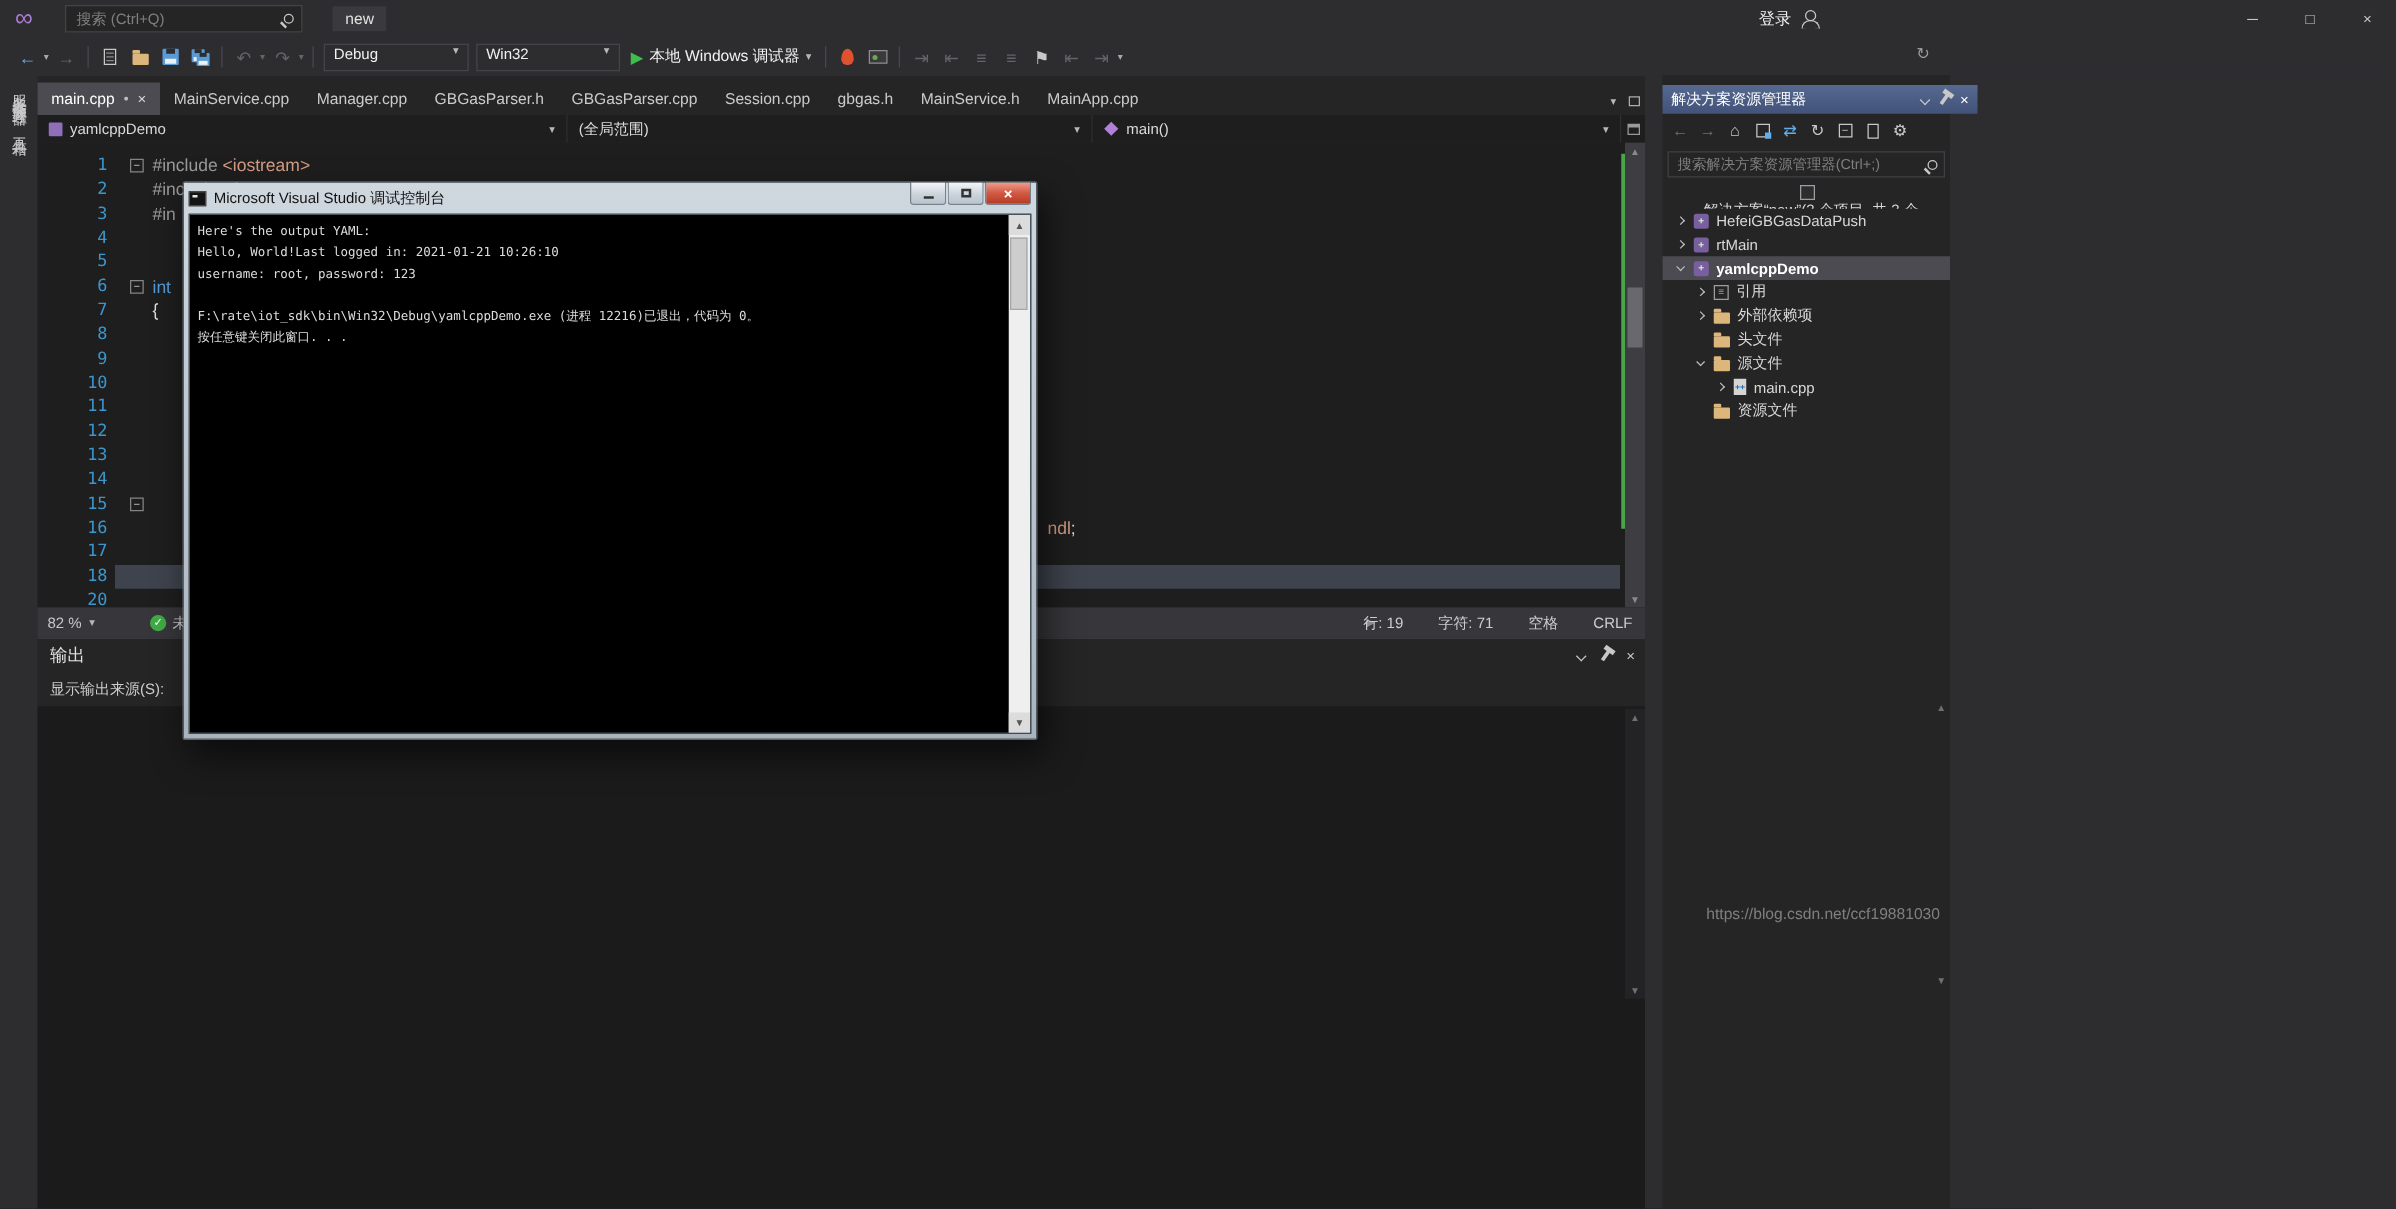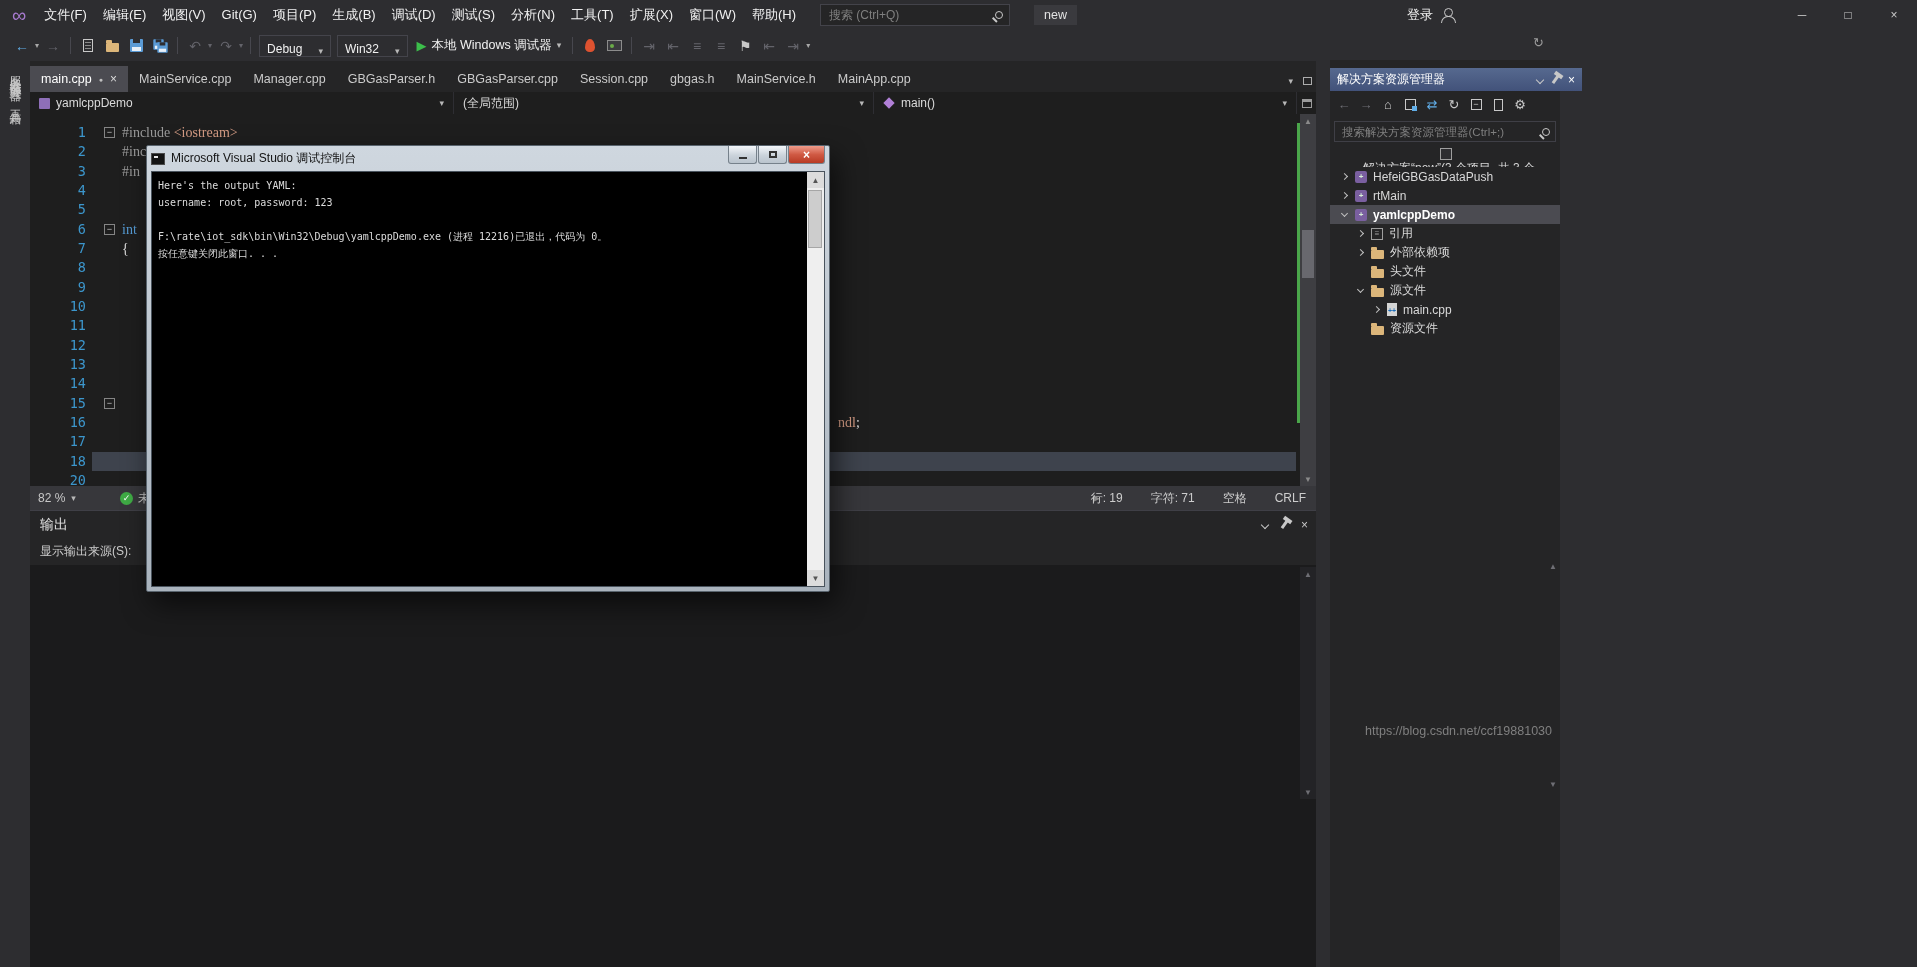--- a/index.html
+++ b/index.html
@@ -33,22 +33,22 @@
   
   .toolbar{position:absolute;left:0;top:30px;width:1917px;height:31px;background:#2D2D30;
            display:flex;align-items:center;padding-left:10px;}
   .tbi{min-width:22px;height:24px;display:flex;align-items:center;justify-content:center;margin:0 1px;
        color:#C8C8C8;font-size:14px;}
   .tbi.blue{color:#61AEE8;}
   .tbi.disabled{color:#63636A;}
   .mini-caret{font-size:8px;color:#A8A8A8;margin:0 2px 0 1px;align-self:center;}
   .mini-caret.disabled{color:#63636A;}
   .tsep{width:1px;height:17px;background:#47474E;margin:0 5px;flex:none;}
-  .combo{height:22px;background:#2D2D30;border:1px solid #44444B;display:flex;align-items:flex-end;
-         padding:0 7px;font-size:12px;color:#F1F1F1;margin:0 3px;white-space:nowrap;}
+  .combo{height:22px;background:#2D2D30;border:1px solid #44444B;display:flex;align-items:flex-start;
+         padding:0 7px;font-size:12px;color:#F1F1F1;margin:0 3px;white-space:nowrap;gap:44px;}
   .combo .cv{margin-right:16px;}
   .caret{font-size:9px;color:#B8B8B8;line-height:1;}
   .run{display:flex;align-items:center;gap:5px;margin:0 6px;white-space:nowrap;}
   .play{color:#3CBE4B;font-size:13px;}
   .run-label{font-size:12.5px;color:#F1F1F1;}
   .i-newfile{width:10px;height:13px;border:1px solid #C8C8C8;background:#2D2D30;position:relative;}
   .i-newfile::after{content:"";position:absolute;left:1px;top:2px;width:6px;height:1px;background:#8A8A8A;
         box-shadow:0 3px 0 #8A8A8A,0 6px 0 #8A8A8A;}
   .i-folder{width:13px;height:9px;background:#DCB67A;border-radius:1px;position:relative;margin-top:3px;}
   .i-folder::before{content:"";position:absolute;top:-3px;left:0;width:6px;height:3px;background:#DCB67A;
@@ -89,21 +89,21 @@
   .i-navproj{width:11px;height:11px;background:#8E6FB8;border-radius:1px;}
   .i-method{width:8px;height:8px;background:#B180D7;transform:rotate(45deg);margin:0 2px;}
   .i-split{width:10px;height:9px;border:1px solid #9A9A9A;border-top-width:3px;}
 
   
   .editor{position:absolute;left:30px;top:114px;width:1286px;height:372px;background:#1E1E1E;overflow:hidden;}
   .gutter{position:absolute;left:0;top:9px;width:56px;text-align:right;}
   .ln{height:19.33px;line-height:19.33px;font-family:"DejaVu Sans Mono",monospace;font-size:13.5px;color:#3C96CC;}
   .foldbox{position:absolute;left:74px;width:11px;height:11px;border:1px solid #858585;background:#1E1E1E;
            color:#C8C8C8;font-size:9px;line-height:9px;text-align:center;}
-  .codeline{position:absolute;left:92px;height:19px;font-family:Liberation Serif, serif;font-size:14px;
+  .codeline{position:absolute;left:92px;height:19px;font-family:Liberation Sans, sans-serif;font-size:14px;
            line-height:19px;white-space:pre;}
   .pp{color:#9B9B9B;}.inc{color:#D69D85;}.kw{color:#569CD6;}.pl{color:#DCDCDC;}
   .selband{position:absolute;left:62px;top:337.6px;width:1204px;height:19px;background:#3E434D;}
   .evs{position:absolute;right:0;top:0;width:16px;height:372px;background:#3E3E42;}
   .evs .sa{position:absolute;left:0;width:16px;height:14px;display:flex;align-items:center;justify-content:center;
            color:#8A8A8A;font-size:8px;}
   .evs .sa.btm{bottom:0;}
   .evs-thumb{position:absolute;left:2px;top:116px;width:12px;height:48px;background:#68686E;}
   .green-track{position:absolute;right:16px;top:9px;width:3px;height:300px;background:#4AA64A;}
 
@@ -197,36 +197,20 @@
 
   .wm{position:absolute;left:1352px;top:724px;width:200px;text-align:right;color:#8F8F8F;font-size:12.5px;opacity:.85;}
 </style>
 </head>
 <body>
 
 <div class="stage">
 
   <div class="menubar">
     <span class="vslogo">∞</span>
-    <div class="menus">
-
-    <span class="menu-item">文件(F)</span>
-        <span class="menu-item">编辑(E)</span>
-        <span class="menu-item">视图(V)</span>
-        <span class="menu-item">Git(G)</span>
-        <span class="menu-item">项目(P)</span>
-        <span class="menu-item">生成(B)</span>
-        <span class="menu-item">调试(D)</span>
-        <span class="menu-item">测试(S)</span>
-        <span class="menu-item">分析(N)</span>
-        <span class="menu-item">工具(T)</span>
-        <span class="menu-item">扩展(X)</span>
-        <span class="menu-item">窗口(W)</span>
-        <span class="menu-item">帮助(H)</span>
-      </div>
     <div class="qsearch">
       <input placeholder="搜索 (Ctrl+Q)" style="">
       <span class="mag"></span>
     </div>
     <span class="soln-chip">new</span>
     <div class="signin">
       <span>登录</span>
       <span class="person"></span>
     </div>
     <div class="wincontrols">
@@ -535,20 +519,21 @@
         <span class="cbtn">
             <span class="maxbox"></span>
           </span>
         <span class="cbtn close">×</span>
       </div>
     </div>
     <div class="con-client">
       <div class="con-text">
 
       <div class="con-line">Here's the output YAML:</div>
+          <div class="con-line">Hello, World!Last logged in: 2021-01-21 10:26:10</div>
           <div class="con-line">username: root, password: 123</div>
           <div class="con-line"></div>
           <div class="con-line">F:\rate\iot_sdk\bin\Win32\Debug\yamlcppDemo.exe (进程 12216)已退出，代码为 0。</div>
           <div class="con-line">按任意键关闭此窗口. . .</div>
         </div>
       <div class="con-scroll">
         <span class="csb-btn" style="top:0">▲</span>
         <div class="csb-thumb"></div>
         <span class="csb-btn btm">▼</span>
       </div>

